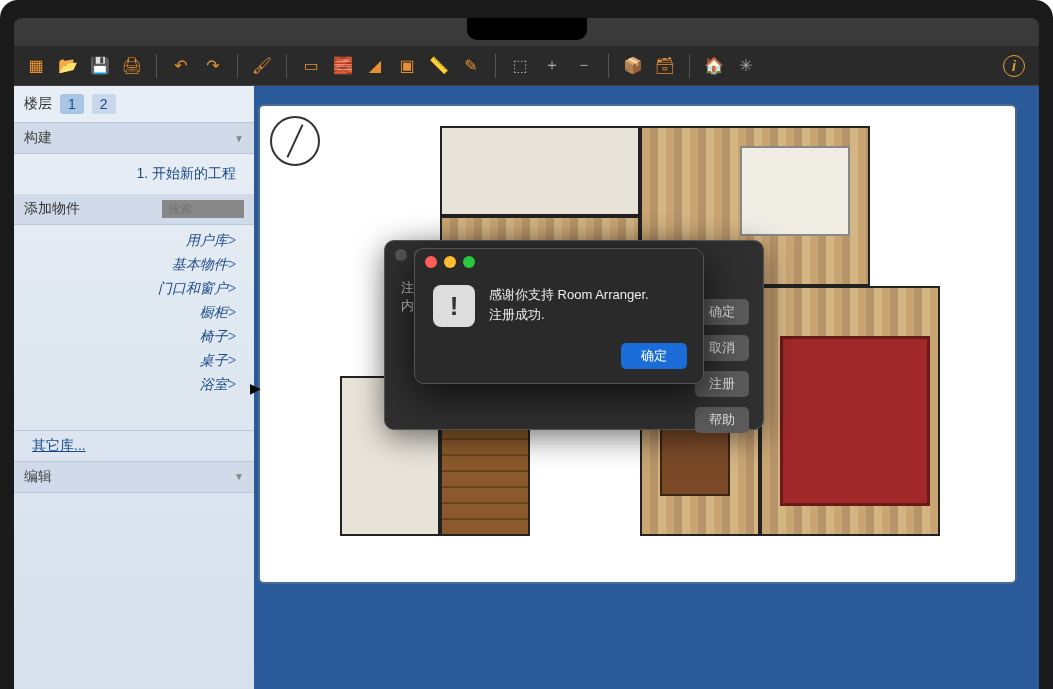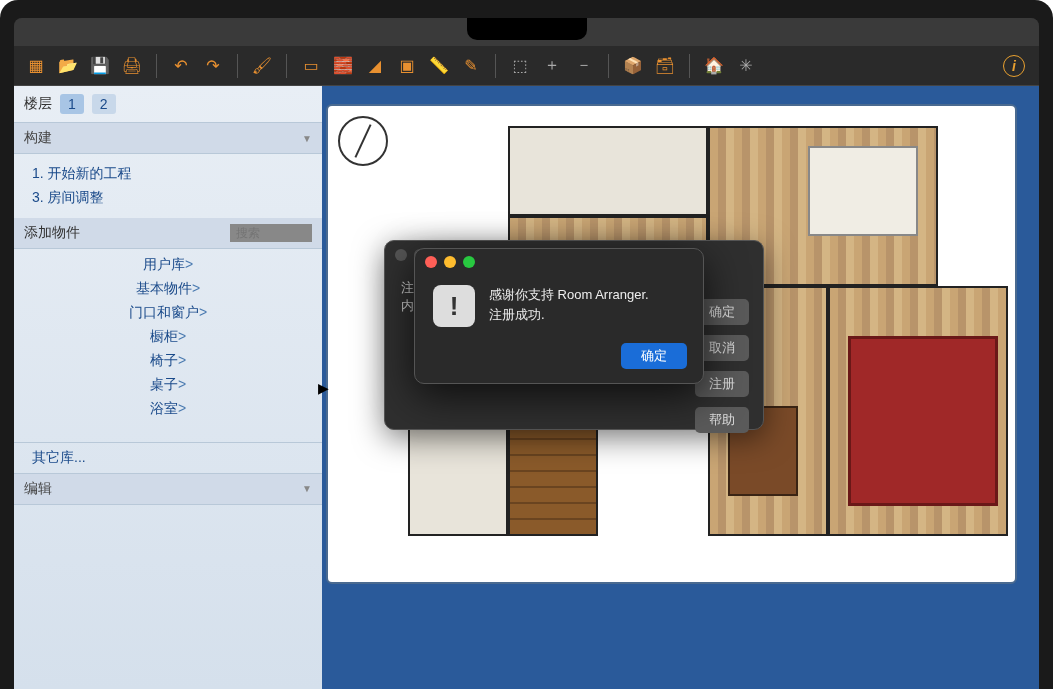--- a/index.html
+++ b/index.html
@@ -12,34 +12,34 @@
 .notch { position: absolute; top: 0; left: 50%; transform: translateX(-50%); width: 120px; height: 22px; background: #000; border-radius: 0 0 10px 10px; z-index: 10; }
 
 .toolbar { height: 40px; background: #2a2a2a; border-bottom: 1px solid #444; display: flex; align-items: center; padding: 0 8px; gap: 4px; }
 .toolbar-btn { width: 28px; height: 28px; display: flex; align-items: center; justify-content: center; cursor: pointer; border-radius: 4px; }
 .toolbar-sep { width: 1px; height: 24px; background: #555; margin: 0 6px; }
 .toolbar-spacer { flex: 1; }
 .info-btn { width: 22px; height: 22px; border: 1.5px solid #e8a030; border-radius: 50%; color: #e8a030; display: flex; align-items: center; justify-content: center; font-style: italic; font-weight: bold; font-size: 14px; cursor: pointer; margin-right: 6px; }
 
 .content { flex: 1; display: flex; background: #2a5a9a; overflow: hidden; }
 
-.sidebar { width: 308px; background: linear-gradient(#e8eef5, #d5e0ec); display: flex; flex-direction: column; font-size: 14px; color: #1a4a8a; }
+.sidebar { width: 240px; background: linear-gradient(#e8eef5, #d5e0ec); display: flex; flex-direction: column; font-size: 14px; color: #1a4a8a; }
 .floor-row { padding: 8px 10px; display: flex; align-items: center; gap: 8px; color: #333; }
 .floor-btn { padding: 2px 8px; background: #c8d8ea; border-radius: 3px; cursor: pointer; color: #1a4a8a; }
 .floor-btn.active { background: #a8c5e5; }
 .section-header { padding: 6px 10px; background: #d0dae8; color: #444; border-top: 1px solid #b8c8d8; border-bottom: 1px solid #b8c8d8; display: flex; justify-content: space-between; align-items: center; cursor: pointer; }
 .section-header .tri { color: #888; font-size: 10px; }
-.build-list { padding: 8px 18px; }
+.build-list { padding: 8px 18px; text-align: right; }
 .build-item { padding: 3px 0; color: #1a4a8a; cursor: pointer; }
 .add-header { padding: 6px 10px; display: flex; justify-content: space-between; align-items: center; color: #333; background: #d0dae8; border-bottom: 1px solid #b8c8d8; }
 .search-box { width: 82px; background: #888; color: #ccc; border: none; padding: 2px 6px; font-size: 12px; }
 .cat-list { padding: 4px 18px; flex: 1; overflow: hidden; }
-.cat-item { display: flex; justify-content: center; padding: 3px 0; color: #1a4a8a; cursor: pointer; }
+.cat-item { display: flex; justify-content: flex-end; padding: 3px 0; color: #1a4a8a; cursor: pointer; font-style: italic; }
 .cat-item .arrow { color: #4a7ab0; }
-.other-lib { padding: 6px 18px; color: #1a4a8a; cursor: pointer; border-top: 1px solid #b8c8d8; }
+.other-lib { padding: 6px 18px; color: #1a4a8a; cursor: pointer; border-top: 1px solid #b8c8d8; text-decoration: underline; }
 
 .canvas-area { flex: 1; position: relative; padding: 18px 22px 0 4px; }
 .expand-handle { position: absolute; left: -4px; top: 50%; transform: translateY(-50%); color: #000; font-size: 14px; cursor: pointer; z-index: 2; }
 .canvas { background: #fff; border: 2px solid #4a6a90; border-radius: 6px; width: 100%; height: 480px; position: relative; overflow: hidden; }
 .floorplan { position: absolute; inset: 20px 30px 20px 80px; }
 
 
 .room { position: absolute; border: 2px solid #222; }
 .wood { background: repeating-linear-gradient(90deg, #c9a574 0 8px, #b8946a 8px 16px, #d4b584 16px 24px); }
 .tile { background: #e8e4da; }
@@ -163,21 +163,20 @@
         <span class="floor-btn active">1</span>
         <span class="floor-btn">2</span>
       </div>
 
       <div class="section-header">
         <span>构建</span>
         <span class="tri">▼</span>
       </div>
       <div class="build-list">
         <div class="build-item">1. 开始新的工程</div>
-        <div class="build-item">3. 房间调整</div>
       </div>
 
       <div class="add-header">
         <span>添加物件</span>
         <input class="search-box" placeholder="搜索" style="">
       </div>
       <div class="cat-list">
         <div class="cat-item">
               <span>用户库</span>
               <span class="arrow">&gt;</span>

